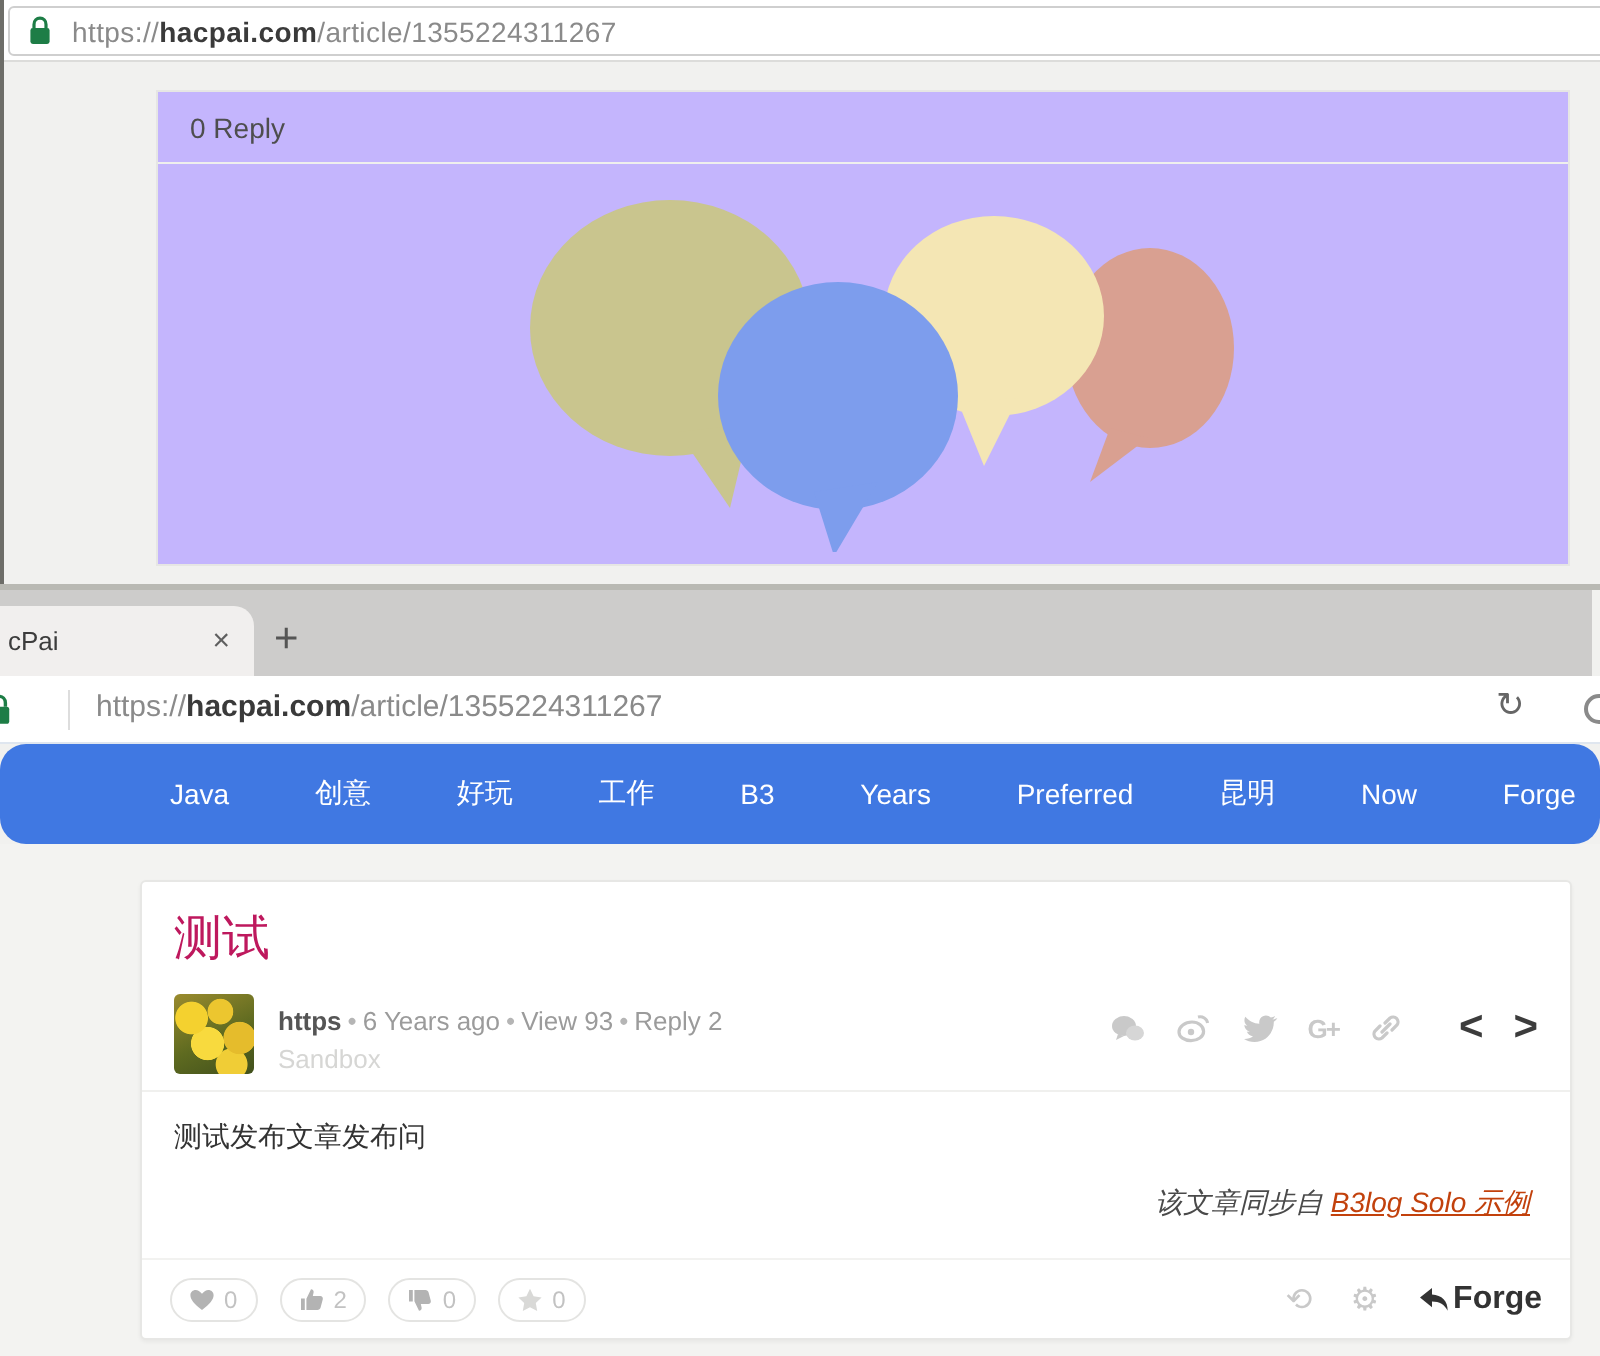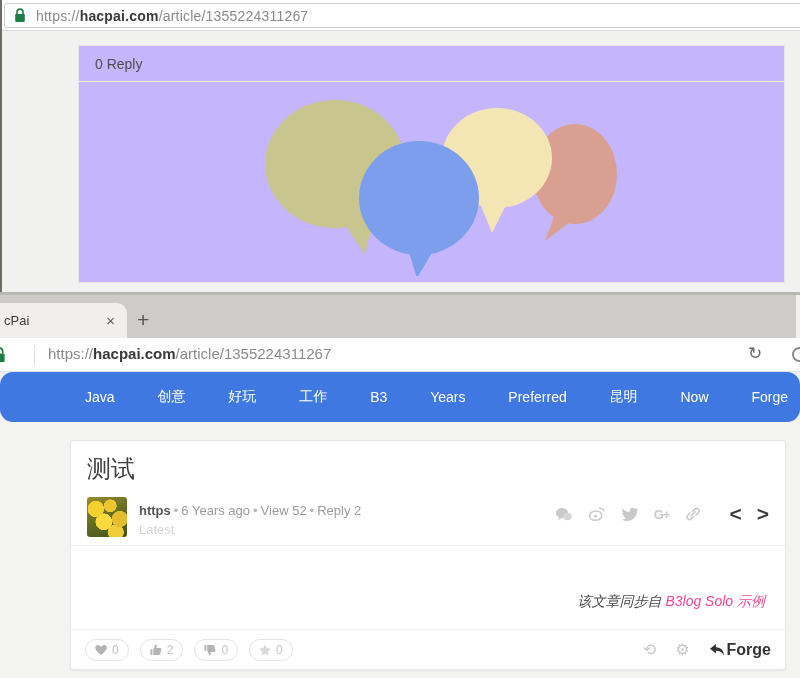--- a/index.html
+++ b/index.html
@@ -43,21 +43,21 @@
     border:2px solid #8a8a8a; border-radius:50%; background:#fff; }
   .w2-nav { position:absolute; left:0; top:372px; width:800px; height:50px; background:#4078e2;border-radius:13px; }
   .w2-nav-inner { position:absolute; left:85px; right:12px; top:0; height:50px;
     display:flex; justify-content:space-between; align-items:center; }
   .nav-item { color:#fff; font-size:14px; cursor:pointer; }
   .w2-bg { position:absolute; left:0; top:422px; width:800px; height:256px; background:#f3f3f1; }
 
   
   .card2 { position:absolute; left:70px; top:440px; width:716px; height:230px; background:#fff;
     border:1px solid #e7e7e5; border-radius:3px; box-shadow:0 1px 2px rgba(0,0,0,.05); }
-  .art-title { position:absolute; left:16px; top:12px; font-size:24px; color:#404040; font-weight:normal; }
+  .art-title { position:absolute; left:16px; top:12px; font-size:24px; color:#be185d; font-weight:normal; }
   .avatar { position:absolute; left:16px; top:56px; width:40px; height:40px; border-radius:3px;
     background:
       radial-gradient(circle at 22% 30%, #f4d12f 0 19%, rgba(0,0,0,0) 20%),
       radial-gradient(circle at 58% 22%, #ecc62f 0 16%, rgba(0,0,0,0) 17%),
       radial-gradient(circle at 42% 62%, #f8da3e 0 24%, rgba(0,0,0,0) 25%),
       radial-gradient(circle at 82% 55%, #e5bc2c 0 20%, rgba(0,0,0,0) 21%),
       radial-gradient(circle at 72% 88%, #f0cd36 0 17%, rgba(0,0,0,0) 18%),
       linear-gradient(155deg, #9a8b2e, #5e6a20 55%, #41501c);
   }
   .meta-line { position:absolute; left:68px; top:62px; font-size:13px; color:#9b9b9b; white-space:nowrap; }
@@ -65,21 +65,21 @@
   .meta-dot { color:#b5b5b5; padding:0 3px; }
   .badge-line { position:absolute; left:68px; top:81px; font-size:13px; color:#d6d6d4; }
   .share-row { position:absolute; right:16px; top:64px; display:flex; align-items:center; gap:15px; }
   .share-ic { width:18px; height:18px; display:block; }
   .gplus { font-size:13px; font-weight:bold; color:#c9c9c9; letter-spacing:-1px; }
   .pager { font-size:21px; font-weight:bold; color:#3c3c3c; line-height:18px; cursor:pointer; }
   .pager.prev { margin-left:12px; }
   .art-divider { position:absolute; left:0; top:104px; width:100%; height:1px; background:#f0f0ee; }
   .art-body { position:absolute; left:16px; top:119px; font-size:14px; color:#333; }
   .sync-line { position:absolute; right:20px; top:152px; font-size:14px; font-style:italic; color:#4a4a4a; }
-  .sync-link { color:#ec4899; cursor:pointer; }
+  .sync-link { color:#c2410c; cursor:pointer;text-decoration:underline; }
   .art-footer { position:absolute; left:0; bottom:0; width:100%; height:40px; border-top:1px solid #f2f2f0;
     display:flex; align-items:center; padding:0 14px; }
   .pill { display:inline-flex; align-items:center; gap:5px; border:1px solid #e4e4e2; border-radius:12px;
     padding:3px 9px; margin-right:11px; font-size:12px; color:#c2c2c2; background:#fff; cursor:pointer; }
   .pill svg { display:block; }
   .footer-right { margin-left:auto; display:flex; align-items:center; gap:19px; }
   .f-ic { font-size:16px; color:#c9c9c9; cursor:pointer; }
   .reply-btn { display:flex; align-items:center; gap:2px; font-size:16px; font-weight:bold; color:#333; cursor:pointer; }
 </style>
 </head>
@@ -159,22 +159,22 @@
       <span class="nav-item">Forge</span>
     </div>
   </div>
 
   <div class="w2-bg"></div>
 
   <div class="card2">
     <h1 class="art-title">测试</h1>
 
     <div class="avatar"></div>
-    <div class="meta-line"><b>https</b><span class="meta-dot">•</span><span>6 Years ago</span><span class="meta-dot">•</span><span>View 52</span><span class="meta-dot">•</span><span>Reply 2</span></div>
-    <div class="badge-line">Latest</div>
+    <div class="meta-line"><b>https</b><span class="meta-dot">•</span><span>6 Years ago</span><span class="meta-dot">•</span><span>View 93</span><span class="meta-dot">•</span><span>Reply 2</span></div>
+    <div class="badge-line">Sandbox</div>
 
     <div class="share-row">
       <svg class="share-ic" viewBox="0 0 18 18">
         <ellipse cx="7" cy="8" rx="6" ry="5" fill="#c9c9c9"></ellipse>
         <ellipse cx="12.5" cy="11.5" rx="4.5" ry="3.8" fill="#d6d6d6"></ellipse>
         <polygon points="4,12 3,15 7,13" fill="#c9c9c9"></polygon>
       </svg>
       <svg class="share-ic" viewBox="0 0 18 18">
         <path d="M8 6c-3.5 0-6.5 2.3-6.5 5 0 2.5 2.6 4.3 6 4.3s6.3-2 6.3-4.6C13.8 8 11.2 6 8 6z" fill="none" stroke-width="1.6" stroke="#c9c9c9"></path>
         <circle cx="7.5" cy="11" r="1.6" fill="#c9c9c9"></circle>
@@ -186,20 +186,21 @@
       <span class="gplus">G+</span>
       <svg class="share-ic" viewBox="0 0 18 18">
         <path d="M7 11 L11 7 M6 8l-2.5 2.5a2.5 2.5 0 003.5 3.5L9.5 11.5 M12 10l2.5-2.5a2.5 2.5 0 00-3.5-3.5L8.5 6.5" fill="none" stroke-width="1.6" stroke-linecap="round" stroke="#c9c9c9"></path>
       </svg>
       <span class="pager prev">&lt;</span>
       <span class="pager">&gt;</span>
     </div>
 
     <div class="art-divider"></div>
 
+    <div class="art-body">测试发布文章发布问</div>
 
     <div class="sync-line"><span>该文章同步自 </span><span class="sync-link">B3log Solo 示例</span></div>
 
     <div class="art-footer">
       <span class="pill">
         <svg width="12" height="12" viewBox="0 0 12 12">
           <path d="M6 11C2 8 .2 5.6.2 3.6.2 2.1 1.4 1 2.8 1 3.9 1 5 1.7 6 2.9 7 1.7 8.1 1 9.2 1c1.4 0 2.6 1.1 2.6 2.6 0 2-1.8 4.4-5.8 7.4z" fill="#b3b3b3"></path>
         </svg>
         <span>0</span>
       </span>

